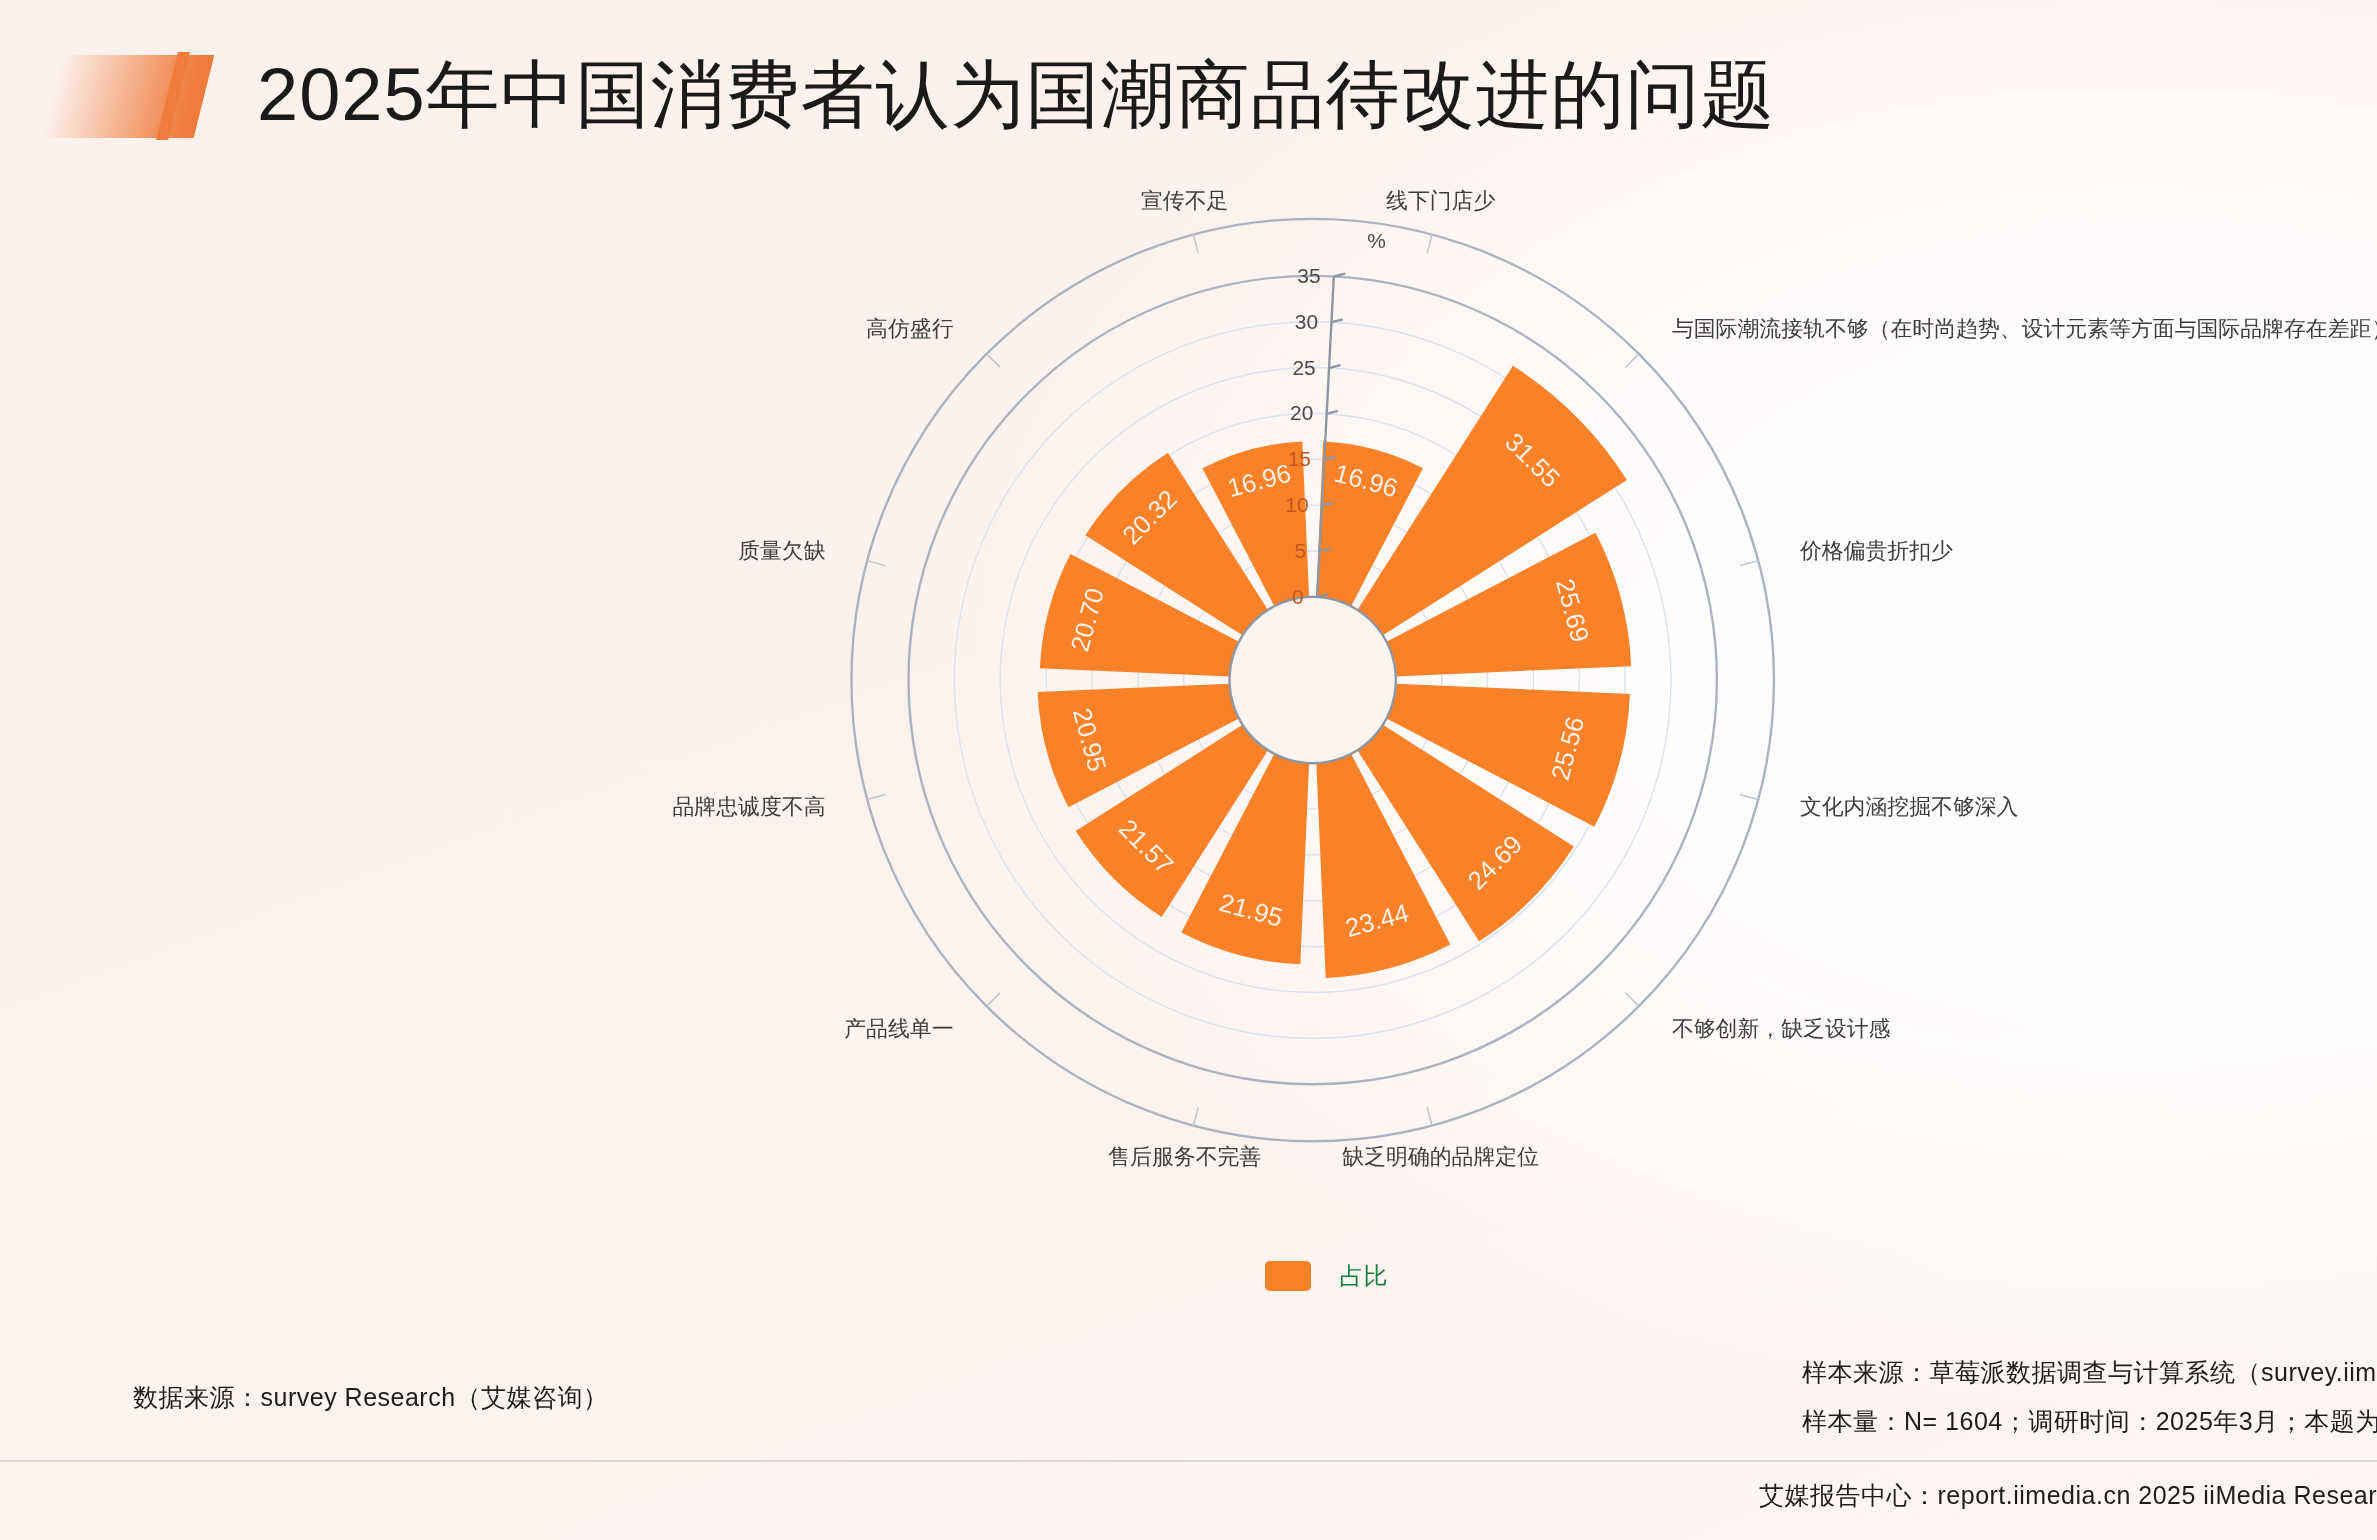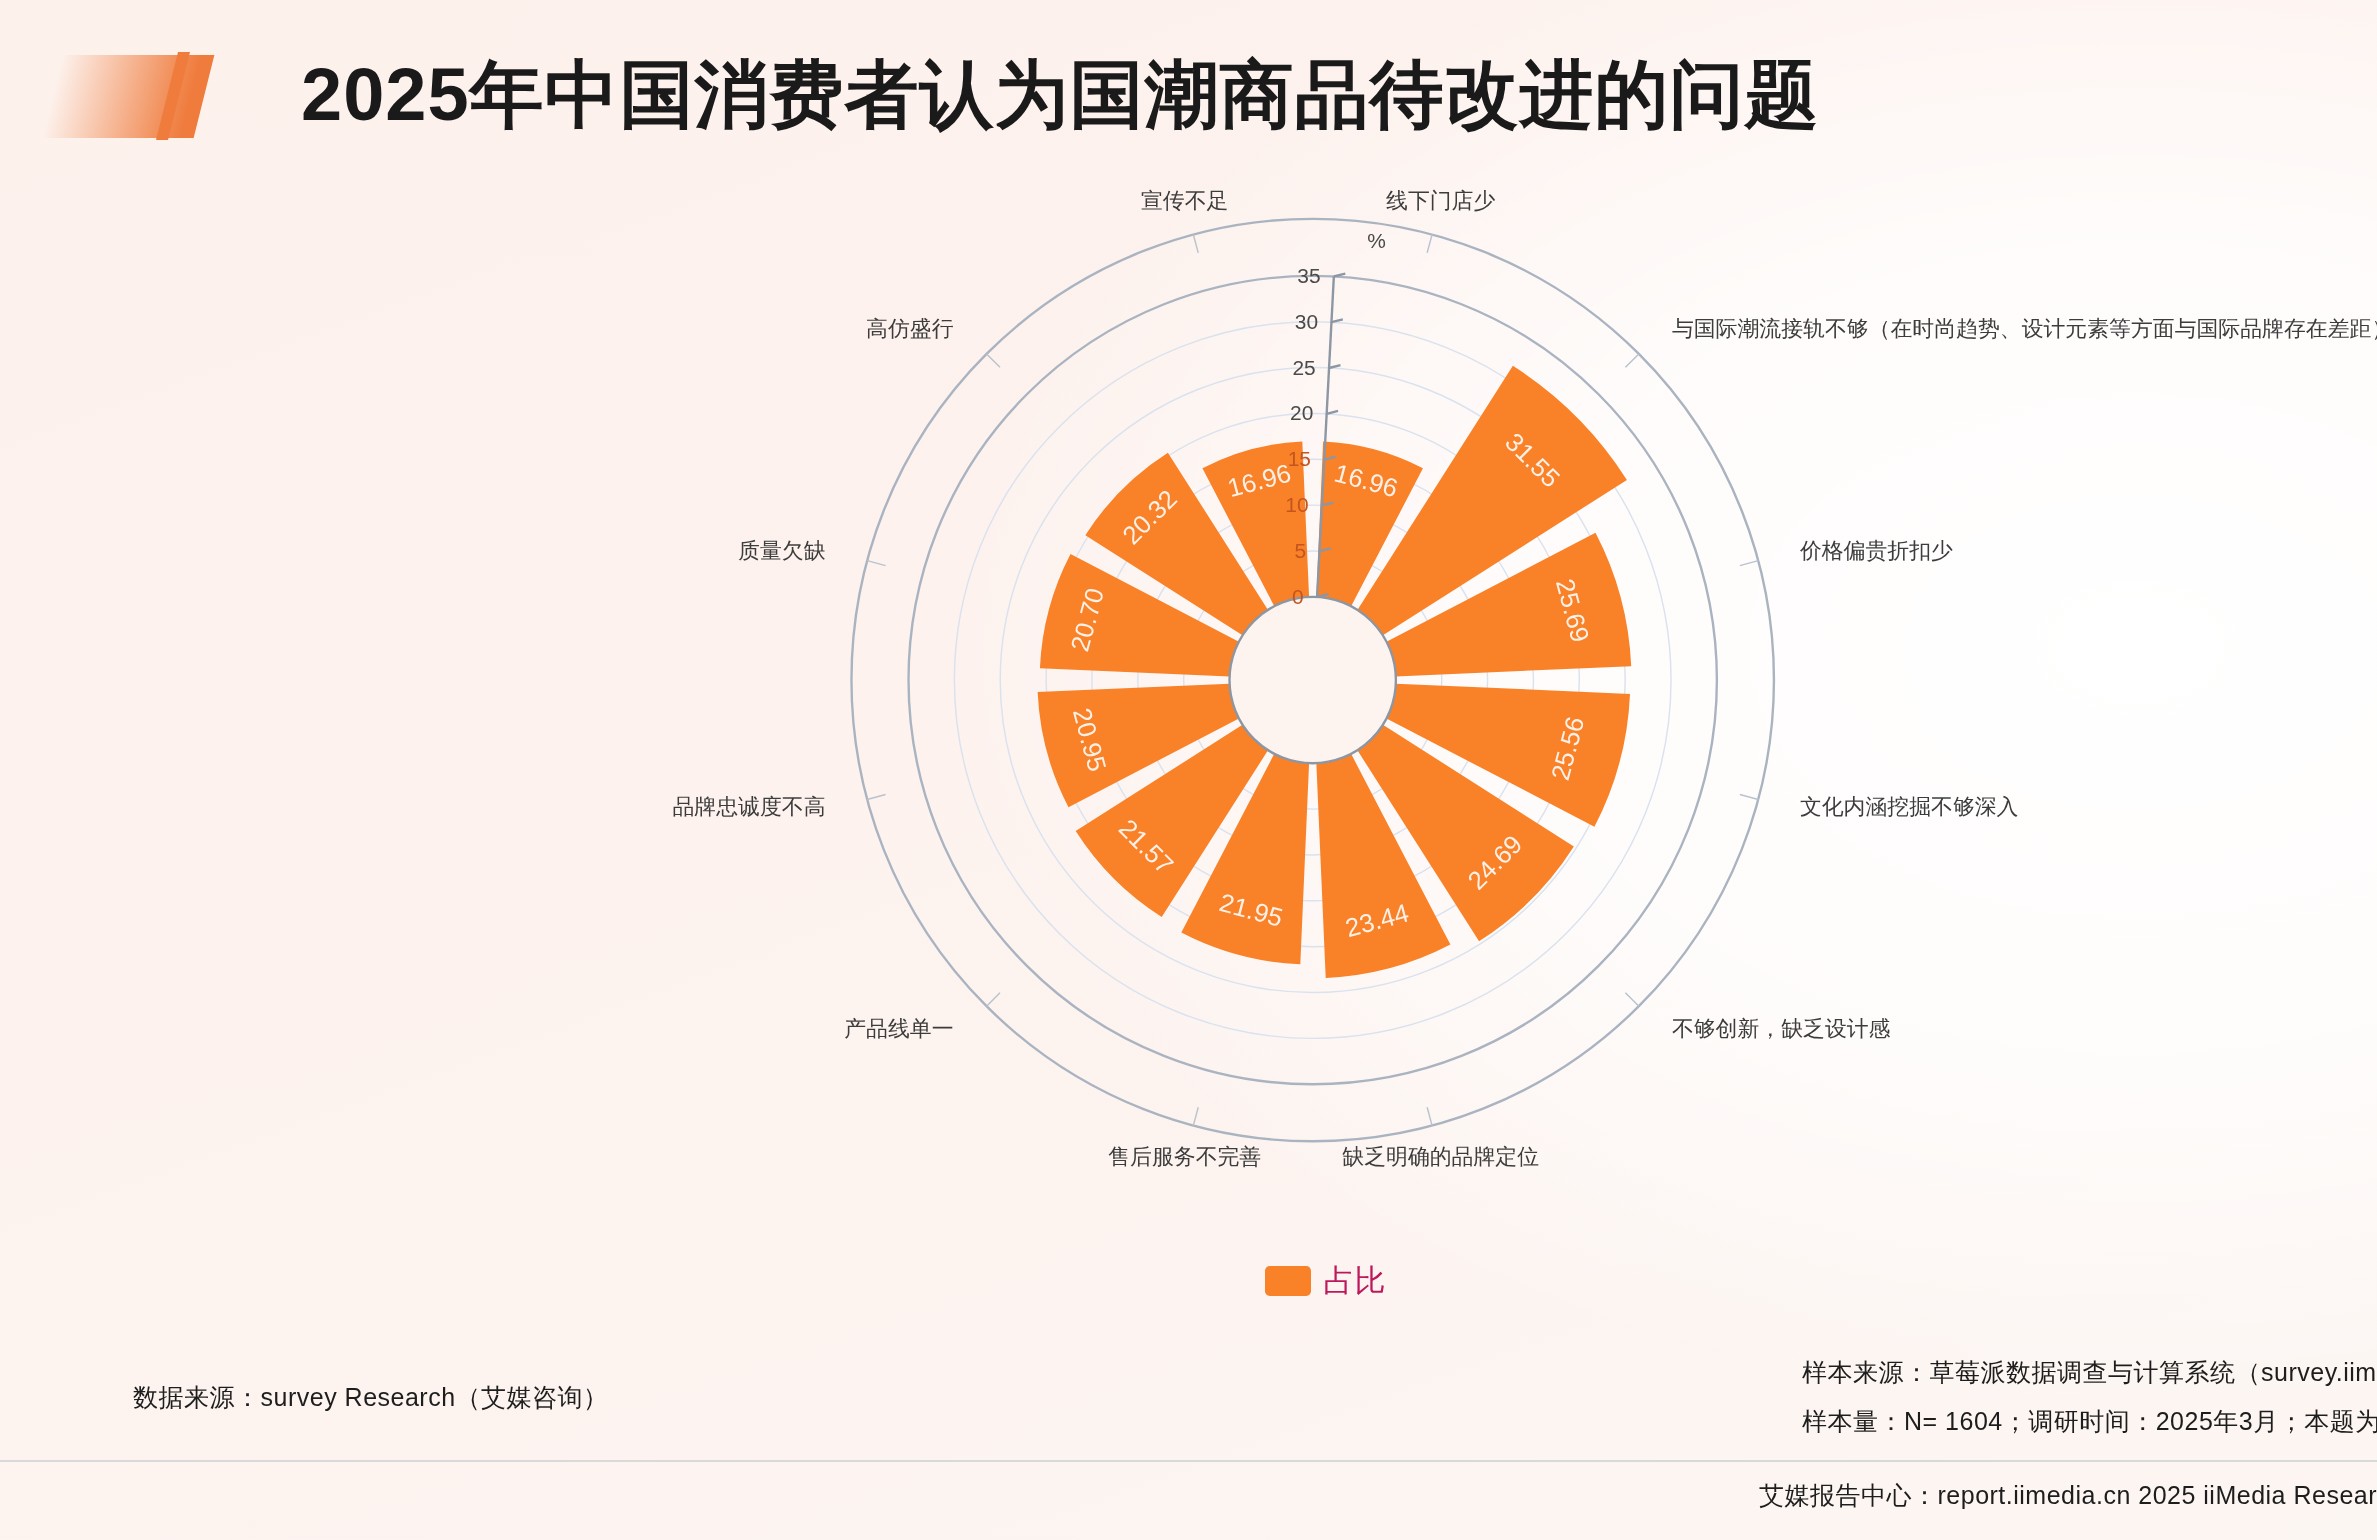--- a/index.html
+++ b/index.html
@@ -25,21 +25,21 @@
     background:linear-gradient(90deg,rgba(240,125,60,0) 0%,#ef7b3c 92%);
     transform:skewX(-14deg);
   }
   .title-bar2{
     position:absolute;left:167px;top:52px;width:12.4px;height:88px;
     background:#ef7b3c;transform:skewX(-14deg);
   }
   .page-title{
     position:absolute;left:257px;top:50px;
     font-size:74px;line-height:90px;color:#1a1a1a;
-    font-weight:700;letter-spacing:1px;white-space:nowrap;margin-left:44px;
+    font-weight:400;letter-spacing:1px;white-space:nowrap;
   }
 
   
   .chart-wrap{position:absolute;left:666px;top:157px;width:1379px;height:1165px;}
   svg.polar{width:100%;height:100%;overflow:visible;}
 
   .grid-ring{fill:none;stroke:#d9e2ee;stroke-width:3;}
   .outer-ring{fill:none;stroke:#aab3c0;stroke-width:5;}
   .hub{fill:#fdf3ef;stroke:#8d96a3;stroke-width:5;}
   .axis-line{stroke:#8d96a3;stroke-width:5;fill:none;}
@@ -50,21 +50,21 @@
   .cat-label{font-size:46px;fill:#3c3c3c;font-family:"Liberation Sans",sans-serif;}
   .val-label{font-size:54px;fill:#fdf0e7;font-family:"Liberation Sans",sans-serif;}
   .leader{stroke:#b9c2cd;stroke-width:3;fill:none;}
 
   
   .legend{
     position:absolute;left:1265px;top:1260px;
     display:flex;align-items:center;gap:12.4px;
   }
   .legend-swatch{width:46px;height:29.5px;border-radius:4.8px;background:#f98128;}
-  .legend-label{font-size:31px;color:#be185d;}
+  .legend-label{font-size:24px;color:#15803d;margin-left:16px;}
 
   
   .src-left{position:absolute;left:133px;top:1381px;font-size:25px;color:#1d1d1d;letter-spacing:0.5px;}
   .src-right{position:absolute;left:1802px;top:1348px;font-size:25px;color:#1d1d1d;line-height:49px;letter-spacing:0.5px;}
   .footer-rule{position:absolute;left:0;top:1460px;width:2739px;height:2.4px;background:#d9d9d9;}
   .footer-bottom{position:absolute;left:1759px;top:1479px;font-size:25px;color:#1d1d1d;letter-spacing:0.5px;}
 </style>
 </head>
 <body>
 

